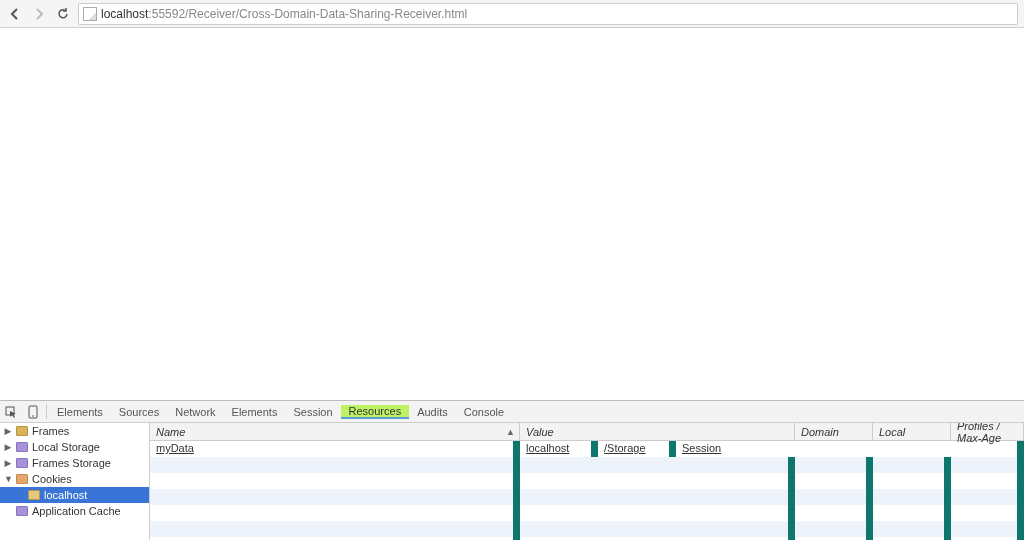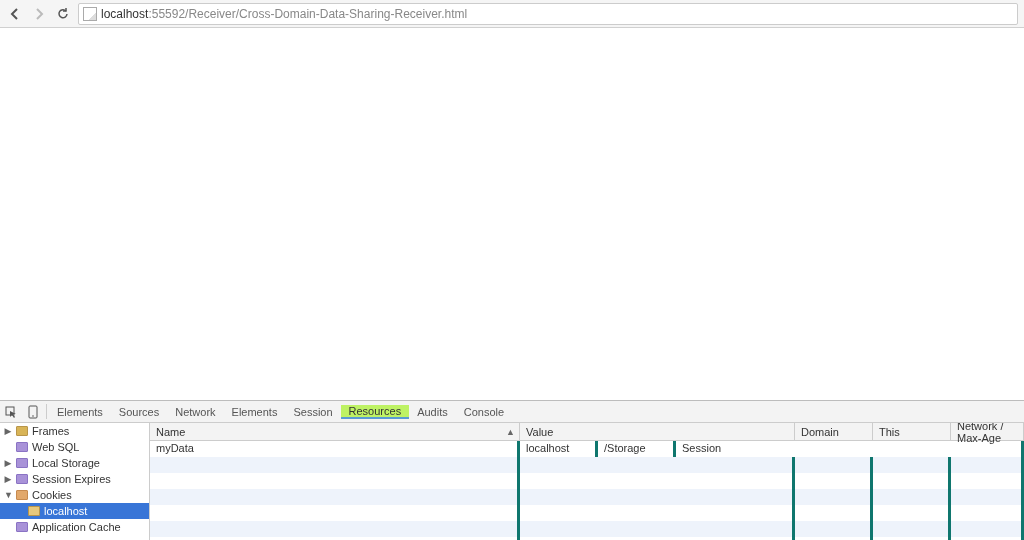--- a/index.html
+++ b/index.html
@@ -31,26 +31,26 @@
 .tree-item.sel { background: #3875d7; color: #fff; }
 .tree-arrow { width: 8px; text-align: center; font-size: 9px; color: #666; }
 .tree-item.sel .tree-arrow { color: #fff; }
 .fold-icn { width: 12px; height: 10px; background: #d8b457; border: 1px solid #b8954a; border-radius: 1px; flex-shrink: 0; }
 .fold-icn.purple { background: #a892d8; border-color: #8a73c4; }
 .fold-icn.orange { background: #e2a86b; border-color: #c78a4f; }
 .fold-icn.open { background: #e6c87d; }
 .indent1 { padding-left: 16px; }
 
 .data { flex: 1; display: flex; flex-direction: column; overflow: hidden; }
-.data-head { height: 18px; background: #f3f3f3; border-bottom: 1px solid #ccc; display: flex; }
+.data-head { height: 18px; background: #f3f3f3; border-bottom: 1px solid #ccc; display: flex; font-style: italic; }
 .data-head > div { border-right: 1px solid #ccc; padding: 2px 6px; color: #333; display: flex; align-items: center; position: relative; }
 .data-body { flex: 1; overflow-y: auto; }
 .data-row { height: 16px; display: flex; }
 .data-row:nth-child(even) { background: #eef3fb; }
-.data-row > div { border-right: 3px solid #0f766e; padding: 1px 6px; overflow: hidden; white-space: nowrap; }
+.data-row > div { border-right: 7px solid #0f766e; padding: 1px 6px; overflow: hidden; white-space: nowrap; text-decoration: underline; }
 .col-name { width: 370px; }
 .col-value { width: 275px; }
 .col-domain { width: 78px; }
 .col-path { width: 78px; }
 .col-expires { flex: 1; }
 .sort-arrow { position: absolute; right: 4px; font-size: 9px; color: #666; }
 
 svg { display: block; }
 </style>
 </head>
@@ -110,33 +110,28 @@
       </div>
   </div>
   <div class="dt-body">
     <div class="sidebar" id="sidebar-host">
         <div class="tree-item">
           <span class="tree-arrow">▶</span>
           <span class="fold-icn "></span>
           <span>Frames</span>
         </div>
         <div class="tree-item">
-          <span class="tree-arrow"></span>
-          <span class="fold-icn purple"></span>
-          <span>Web SQL</span>
-        </div>
-        <div class="tree-item">
           <span class="tree-arrow">▶</span>
           <span class="fold-icn purple"></span>
           <span>Local Storage</span>
         </div>
         <div class="tree-item">
           <span class="tree-arrow">▶</span>
           <span class="fold-icn purple"></span>
-          <span>Session Expires</span>
+          <span>Frames Storage</span>
         </div>
         <div class="tree-item">
           <span class="tree-arrow">▼</span>
           <span class="fold-icn orange"></span>
           <span>Cookies</span>
         </div>
         <div class="tree-item sel indent1">
           <span class="tree-arrow"></span>
           <span class="fold-icn open"></span>
           <span>localhost</span>
@@ -148,22 +143,22 @@
         </div>
       </div>
     <div class="data">
       <div class="data-head">
         <div class="col-name">
             <span>Name</span>
             <span class="sort-arrow">▲</span>
           </div>
         <div class="col-value">Value</div>
         <div class="col-domain">Domain</div>
-        <div class="col-path">This</div>
-        <div class="col-expires">Network / Max-Age</div>
+        <div class="col-path">Local</div>
+        <div class="col-expires">Profiles / Max-Age</div>
       </div>
       <div class="data-body" id="rows-host">
           <div class="data-row">
             <div class="col-name">myData</div>
             <div class="col-domain">localhost</div>
             <div class="col-path">/Storage</div>
             <div class="col-expires">Session</div>
           </div>
           <div class="data-row">
             <div class="col-name"></div>

